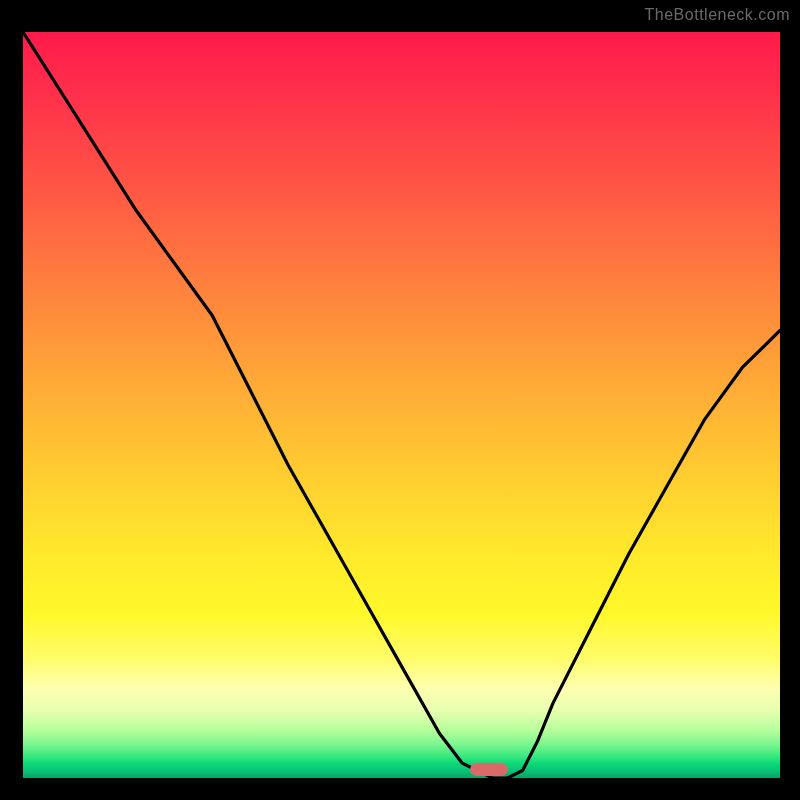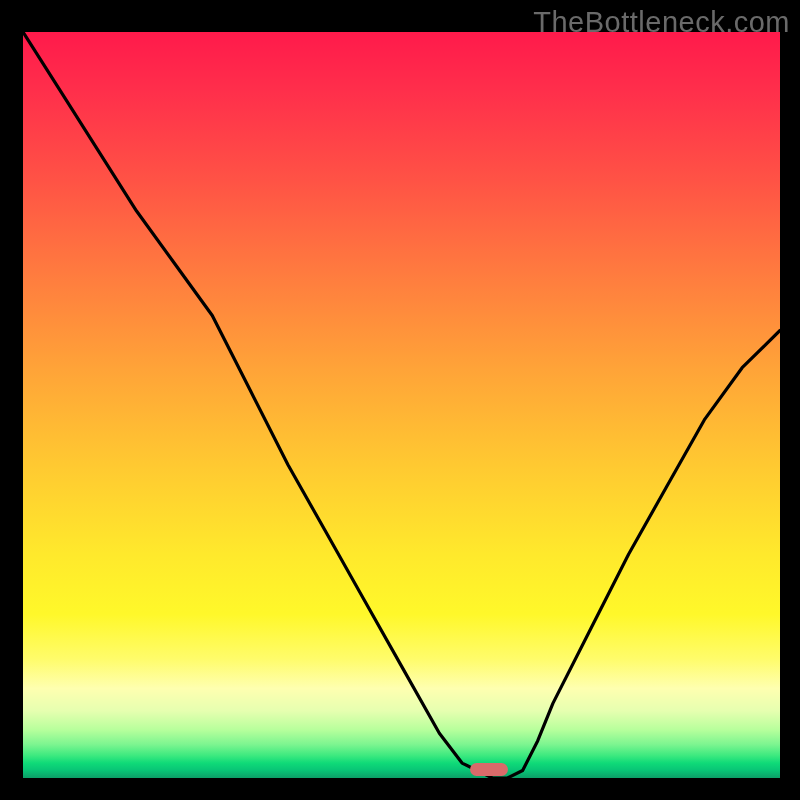--- a/index.html
+++ b/index.html
@@ -9,21 +9,21 @@
     height: 800px;
     background: #000;
     position: relative;
   }
   .attribution {
     position: absolute;
     top: 6px;
     right: 10px;
     color: #6a6a6a;
     font-family: Arial, Helvetica, sans-serif;
-    font-size: 29px;
+    font-size: 16px;
     font-weight: 400;
     letter-spacing: 0.5px;
   }
   .plot-area {
     position: absolute;
     left: 23px;
     top: 32px;
     width: 757px;
     height: 746px;
     overflow: hidden;

